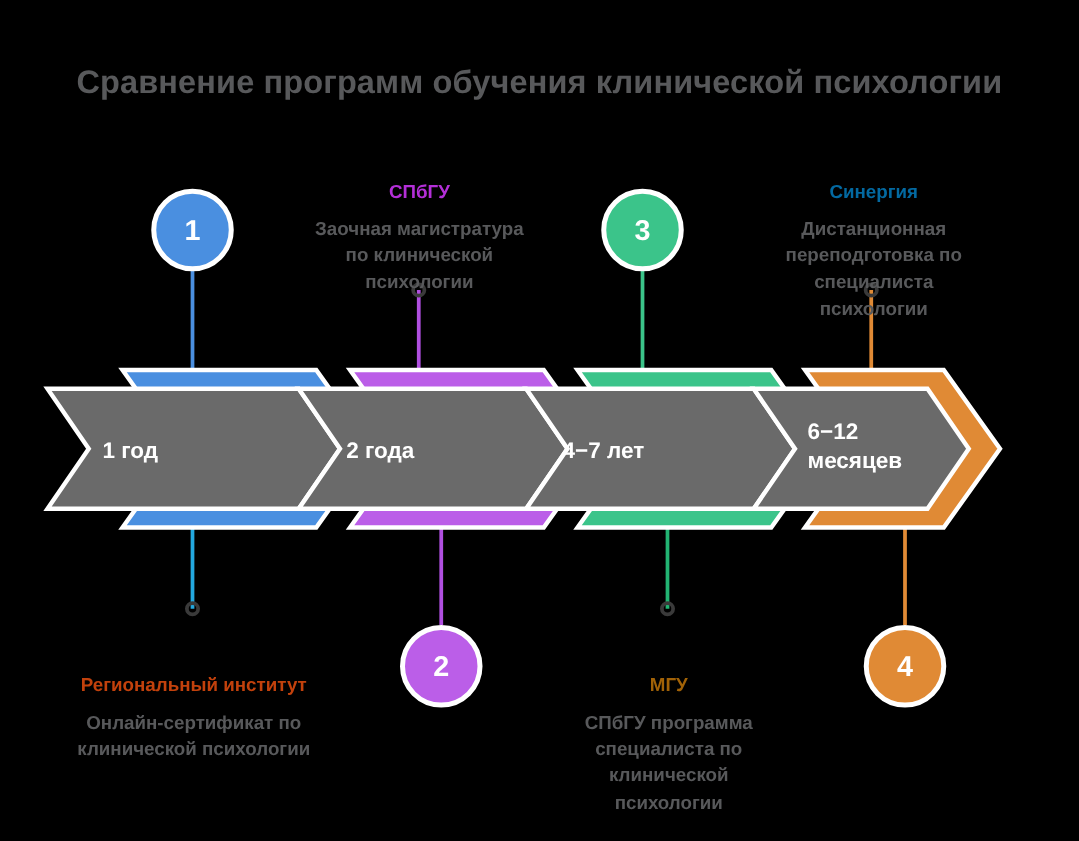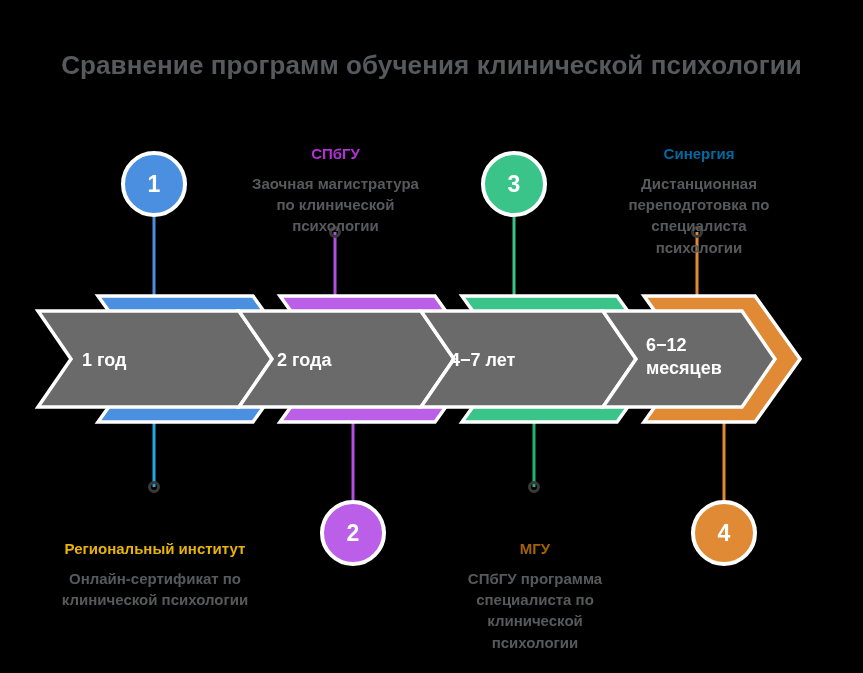--- a/index.html
+++ b/index.html
@@ -137,21 +137,21 @@
   <div class="stage-text" style="left:277px; top:349px; width:130px;">2 года</div>
   <div class="stage-text" style="left:450px; top:349px; width:130px;">4−7 лет</div>
   <div class="stage-text" style="left:634px; top:334px; width:96px;margin-left:12px;">6−12 месяцев</div>
 
   <div class="node-circle" style="left:121px; top:151px; background:#4a8fe0;">1</div>
   <div class="node-circle" style="left:320px; top:500px; background:#bb5ee8;">2</div>
   <div class="node-circle" style="left:481px; top:151px; background:#3bc48a;">3</div>
   <div class="node-circle" style="left:691px; top:500px; background:#e08a35;">4</div>
 
   <div class="label-block" style="left:55px; top:503px; width:200px;">
-    <div class="label-title" style="color:#eab308;">Региональный институт</div>
+    <div class="label-title" style="color:#c2410c;">Региональный институт</div>
     <div class="label-desc">Онлайн-сертификат по клинической психологии</div>
   </div>
 
   <div class="label-block" style="left:248px; top:108px; width:175px;">
     <div class="label-title" style="color:#b42fd8;">СПбГУ</div>
     <div class="label-desc">Заочная магистратура по клинической психологии</div>
   </div>
 
   <div class="label-block" style="left:446px; top:503px; width:178px;">
     <div class="label-title" style="color:#a16207;">МГУ</div>

